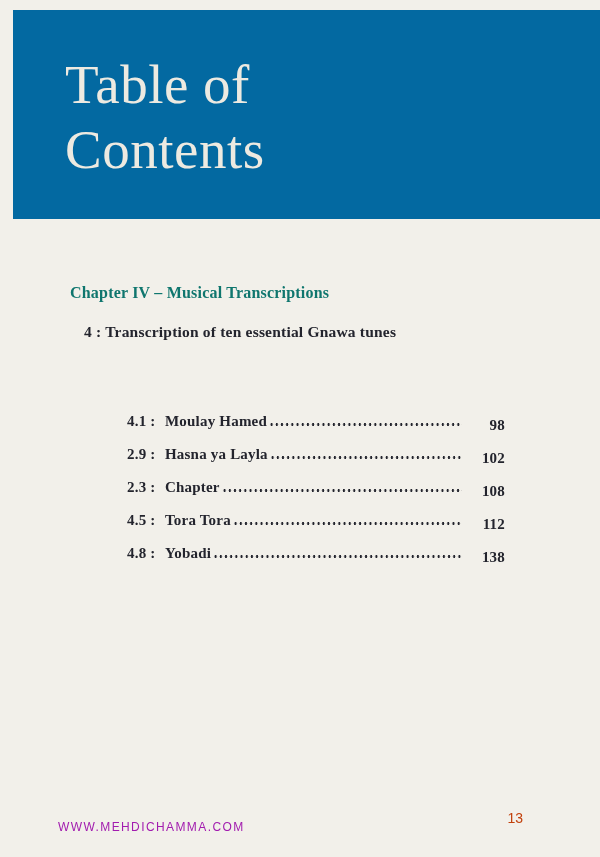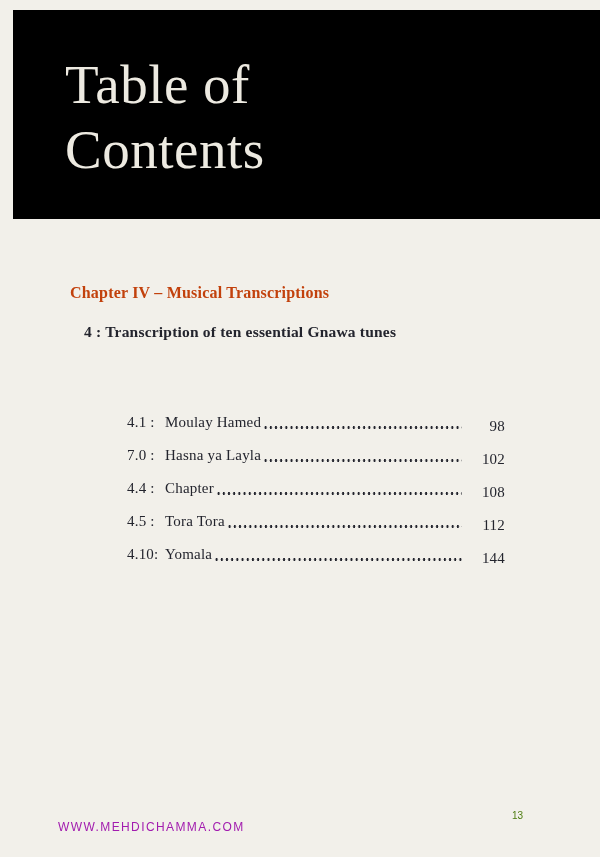--- a/index.html
+++ b/index.html
@@ -9,65 +9,65 @@
     background: #f2f0ea;
     font-family: "Liberation Serif", serif;
     overflow: hidden;
   }
 
   
   .banner {
     position: absolute;
     left: 13px; top: 10px; right: 0;
     height: 209px;
-    background: #000000;
+    background: #0369a1;
   }
   .banner-title {
     position: absolute;
     left: 52px; top: 42px;
     font-family: "Liberation Serif", serif;
     font-weight: 400;
     font-size: 55px;
     line-height: 65px;
     letter-spacing: 0.5px;
     color: #edeae1;
   }
   .banner-title span { display: block; }
 
   
   .chapter-heading {
     position: absolute;
     left: 70px; top: 284px;
     font-size: 16px;
     font-weight: 700;
     letter-spacing: 0.2px;
-    color: #c2410c;
+    color: #0f766e;
   }
   .section-heading {
     position: absolute;
     left: 84px; top: 323px;
     font-size: 15.5px;
     font-weight: 700;
     letter-spacing: 0.2px;
     color: #23242d;
   }
 
   
   .toc {
     position: absolute;
     left: 127px; top: 413px;
     width: 378px;
   }
   .toc-row {
     display: flex;
-    align-items: center;
+    align-items: flex-start;
     height: 18px;
     margin-bottom: 15px;
     font-size: 15px;
-    font-weight: 400;
+    font-weight: 700;
     letter-spacing: 0.2px;
     color: #23242d;
     cursor: default;
   }
   .toc-num { min-width: 38px; white-space: nowrap; }
   .toc-title { white-space: nowrap; }
   .toc-leader {
     flex: 1 1 auto;
     height: 13px;
     margin: 0 13px 0 2px;
@@ -89,22 +89,22 @@
     font-family: "Liberation Sans", sans-serif;
     font-size: 12px;
     font-weight: 400;
     letter-spacing: 1.4px;
     color: #a21caf;
   }
   .footer-pagenum {
     position: absolute;
     right: 77px; top: 810px;
     font-family: "Liberation Sans", sans-serif;
-    font-size: 10px;
-    color: #4d7c0f;
+    font-size: 14px;
+    color: #c2410c;
   }
 </style>
 </head>
 <body>
 
 <div class="banner">
   <div class="banner-title">
     <span>Table of</span>
     <span>Contents</span>
   </div>
@@ -114,39 +114,39 @@
 <div class="section-heading">4 : Transcription of ten essential Gnawa tunes</div>
 
 <div class="toc">
   <div class="toc-row">
     <span class="toc-num">4.1 :</span>
     <span class="toc-title">Moulay Hamed</span>
     <span class="toc-leader"></span>
     <span class="toc-page">98</span>
   </div>
   <div class="toc-row">
-    <span class="toc-num">7.0 :</span>
+    <span class="toc-num">2.9 :</span>
     <span class="toc-title">Hasna ya Layla</span>
     <span class="toc-leader"></span>
     <span class="toc-page">102</span>
   </div>
   <div class="toc-row">
-    <span class="toc-num">4.4 :</span>
+    <span class="toc-num">2.3 :</span>
     <span class="toc-title">Chapter</span>
     <span class="toc-leader"></span>
     <span class="toc-page">108</span>
   </div>
   <div class="toc-row">
     <span class="toc-num">4.5 :</span>
     <span class="toc-title">Tora Tora</span>
     <span class="toc-leader"></span>
     <span class="toc-page">112</span>
   </div>
   <div class="toc-row">
-    <span class="toc-num">4.10:</span>
-    <span class="toc-title">Yomala</span>
+    <span class="toc-num">4.8 :</span>
+    <span class="toc-title">Yobadi</span>
     <span class="toc-leader"></span>
-    <span class="toc-page">144</span>
+    <span class="toc-page">138</span>
   </div>
 </div>
 
 <div class="footer-site">WWW.MEHDICHAMMA.COM</div>
 <div class="footer-pagenum">13</div>
 
 </body></html>

